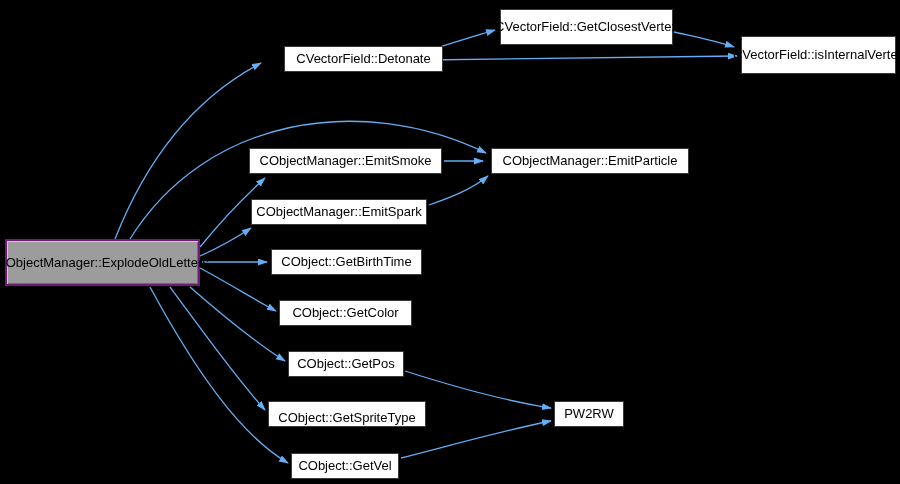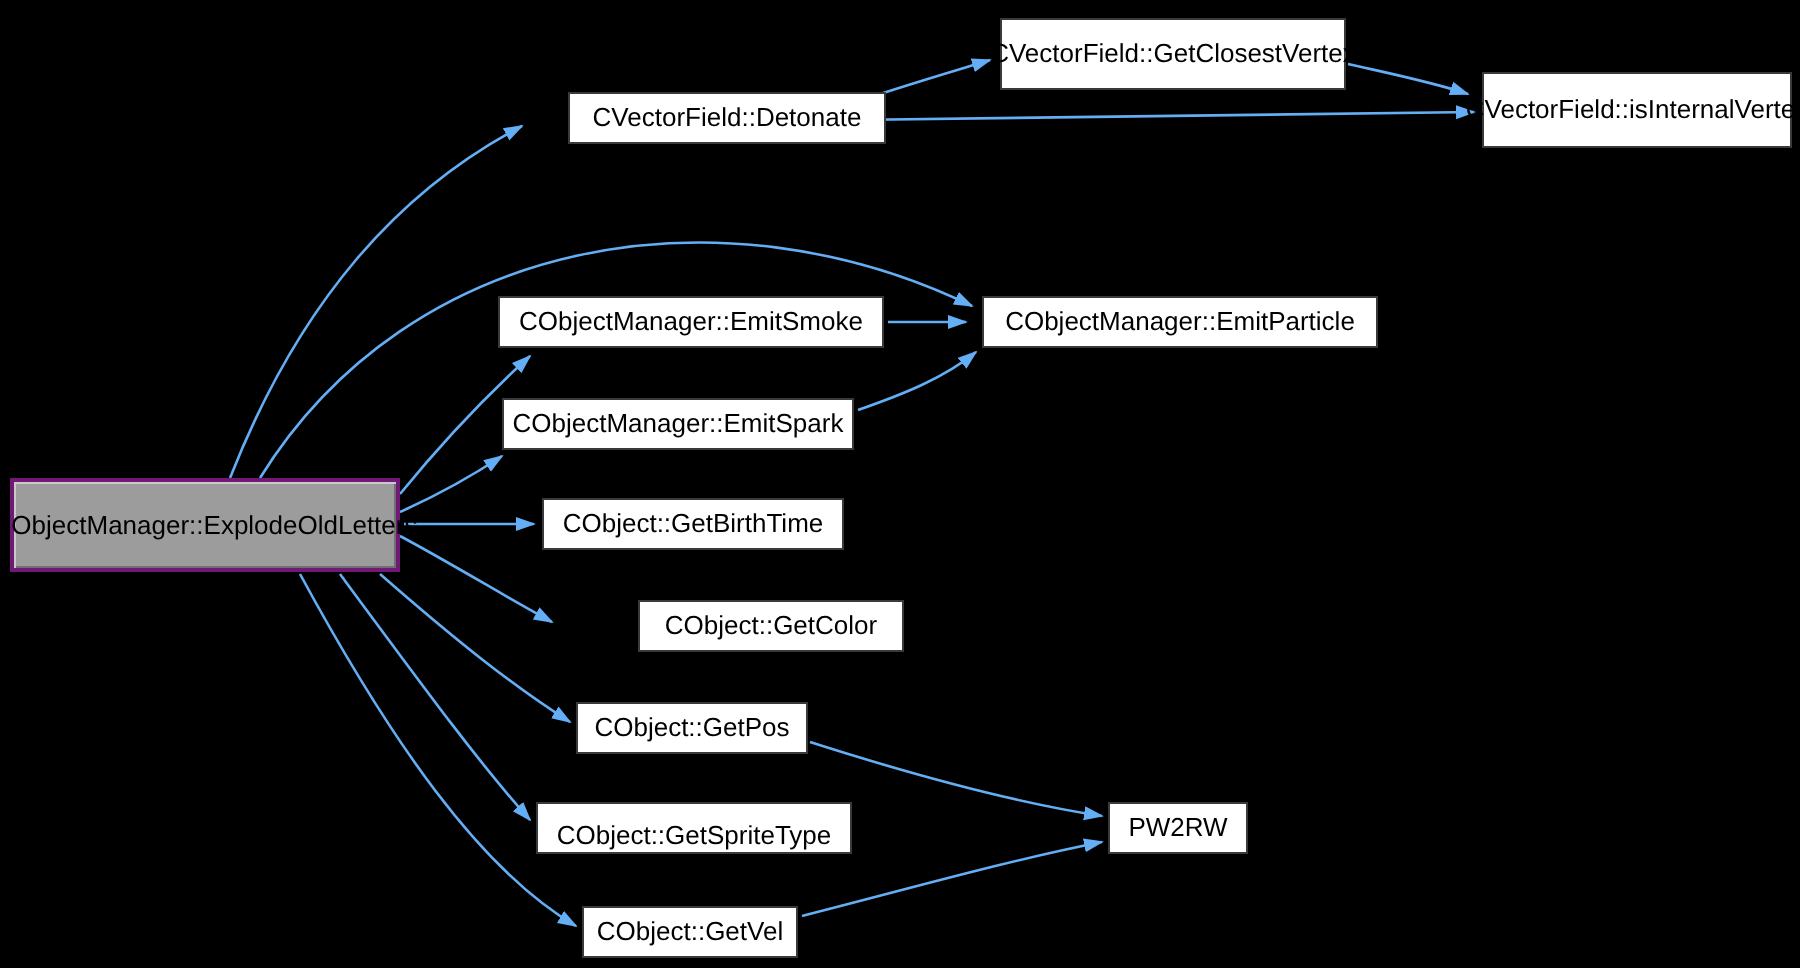--- a/index.html
+++ b/index.html
@@ -34,21 +34,21 @@
   }
   
   #n-main          {left:5px;   top:239px; width:195px; height:47px;}
   #n-detonate      {left:265px; top:46px;  width:159px; height:26px;margin-left:19px;}
   #n-getclosest    {left:500px; top:9px;   width:173px; height:36px;}
   #n-isinternal    {left:741px; top:36px;  width:155px; height:38px;}
   #n-emitsmoke     {left:249px; top:148px; width:193px; height:26px;}
   #n-emitparticle  {left:491px; top:148px; width:198px; height:26px;}
   #n-emitspark     {left:251px; top:199px; width:176px; height:26px;}
   #n-getbirthtime  {left:271px; top:249px; width:151px; height:26px;text-align:right;}
-  #n-getcolor      {left:279px; top:300px; width:133px; height:26px;margin-left:40px;}
+  #n-getcolor      {left:279px; top:300px; width:133px; height:26px;}
   #n-getpos        {left:288px; top:351px; width:116px; height:26px;}
   #n-getspritetype {left:268px; top:401px; width:158px; height:26px;align-items:flex-end;}
   #n-getvel        {left:291px; top:453px; width:108px; height:26px;}
   #n-pw2rw         {left:554px; top:401px; width:70px;  height:26px;}
 </style>
 </head>
 <body>
 
 <div id="canvas">
 

